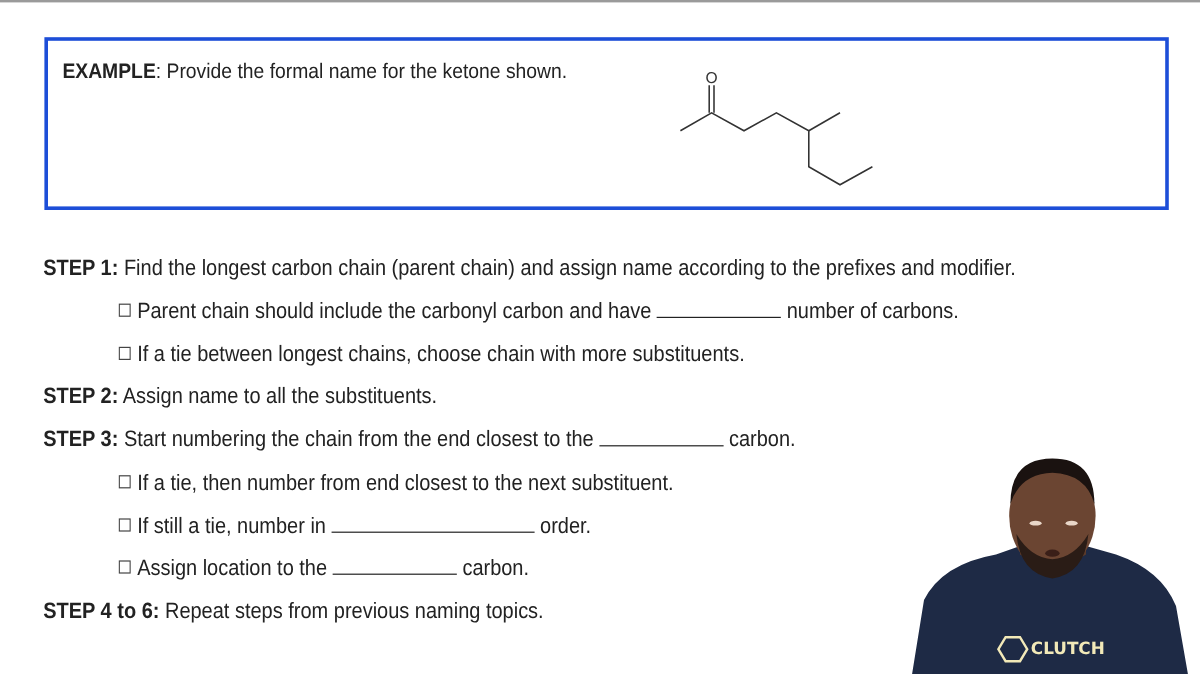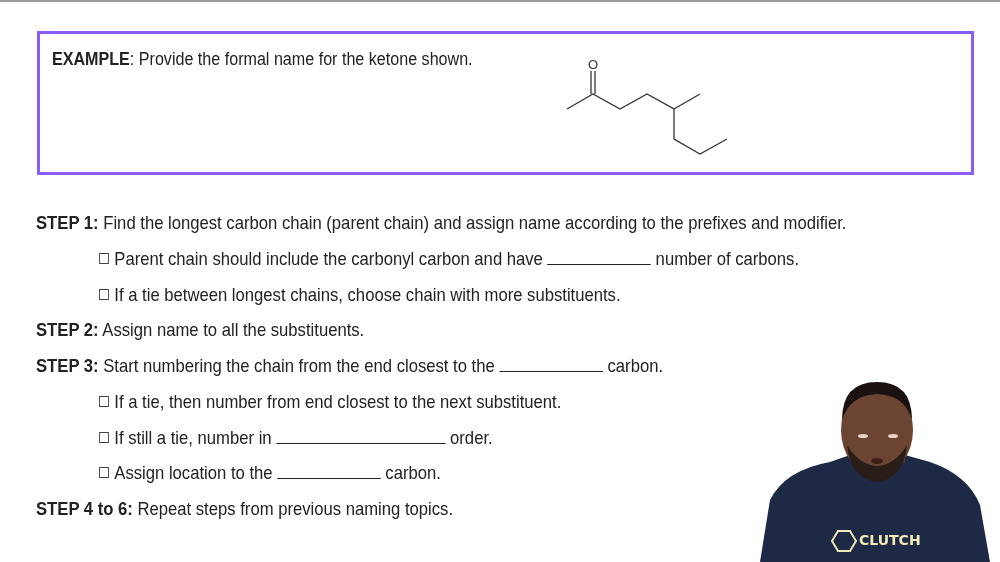--- a/index.html
+++ b/index.html
@@ -1,20 +1,20 @@
 <!DOCTYPE html>
 <html><head>
 <meta charset="utf-8">
 <style>
   html, body { margin:0; padding:0; }
   body { width:1000px; height:562px; background:#ffffff; position:relative; overflow:hidden;
          font-family:"Liberation Sans", sans-serif; color:#222; }
   .topline { position:absolute; left:0; top:0; width:1000px; height:2px; background:#9a9a9a; }
   .example-box { position:absolute; left:37px; top:31px; width:931px; height:138px;
-                 border:3px solid #8b5cf6; box-sizing:content-box;text-align:center; }
+                 border:3px solid #1d4ed8; box-sizing:content-box;text-align:center; }
   .example-text { position:absolute; left:12px; top:15px; font-size:17.5px; color:#222;
                   transform:scaleX(0.92); transform-origin:left top; white-space:nowrap; }
   .example-text b { font-weight:bold; }
   .molecule { position:absolute; left:480px; top:14px; }
   .line { position:absolute; font-size:18.5px; white-space:nowrap; color:#222;
           transform:scaleX(0.9); transform-origin:left top; }
   .line b { font-weight:bold; }
   .step { left:36px; }
   .sub { left:99px; }
   .chk { display:inline-block; width:9px; height:9px; border:1px solid #444; margin-right:6px;

